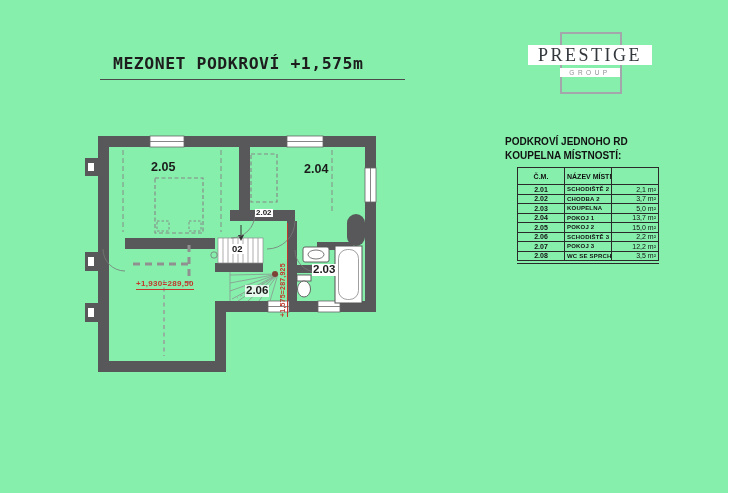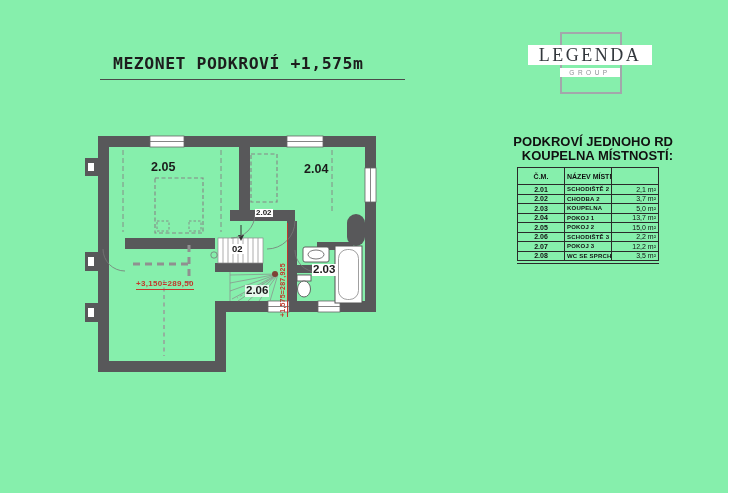--- a/index.html
+++ b/index.html
@@ -18,21 +18,21 @@
                border:2px solid #a3a7ab;}
   .logo-brand{position:absolute;left:0;top:17px;width:124px;text-align:center;
               font-family:"Liberation Serif",serif;font-size:18px;letter-spacing:2.5px;
               color:#33383d;background:#fff;line-height:20px;}
   .logo-sub{position:absolute;left:32px;top:40px;width:60px;text-align:center;
             font-size:6.5px;letter-spacing:3.5px;color:#8d9094;background:#fff;
             line-height:9px;}
 
   
   .legend{position:absolute;left:505px;top:135px;width:168px;}
-  .legend-h1,.legend-h2{text-align:right;font-weight:bold;font-size:13px;color:#111;line-height:13.5px;}
+  .legend-h1,.legend-h2{text-align:left;font-weight:bold;font-size:10px;color:#111;line-height:13.5px;}
   .legend-table{border-collapse:collapse;margin:5px auto 0 12px;table-layout:fixed;width:142px;
                 border:1px solid #2a2a2a;}
   .legend-table th,.legend-table td{border:1px solid #2a2a2a;padding:0 2px;overflow:hidden;white-space:nowrap;}
   .legend-table thead th{height:16px;font-size:7px;color:#111;text-align:left;font-weight:bold;}
   .legend-table thead th.c-id{text-align:center;}
   .legend-table tbody tr{height:9.5px;}
   .legend-table td.c-id{width:26px;text-align:center;font-size:7px;font-weight:bold;color:#111;}
   .legend-table td.c-name{width:78px;font-size:6px;font-weight:bold;letter-spacing:.2px;color:#111;}
   .legend-table td.c-area{width:32px;text-align:right;font-size:7px;color:#111;}
   .legend-underline{width:142px;height:1px;background:#2a2a2a;margin:2px auto 0 12px;}
@@ -55,21 +55,21 @@
 </style>
 </head>
 <body>
 
 <div class="page">
 
   <div class="title">MEZONET PODKROVÍ +1,575m</div>
 
   <div class="logo">
     <div class="logo-square"></div>
-    <div class="logo-brand">LEGENDA</div>
+    <div class="logo-brand">PRESTIGE</div>
     <div class="logo-sub">GROUP</div>
   </div>
 
   <div class="legend">
     <div class="legend-h1">PODKROVÍ JEDNOHO RD</div>
     <div class="legend-h2">KOUPELNA MÍSTNOSTÍ:</div>
     <table class="legend-table">
       <thead>
         <tr>
           <th class="c-id">Č.M.</th>
@@ -224,17 +224,17 @@
       </g>
     </svg>
 
     <div class="rlabel l205">2.05</div>
     <div class="rlabel l204">2.04</div>
     <div class="rlabel l202">2.02</div>
     <div class="rlabel l203">2.03</div>
     <div class="rlabel l206">2.06</div>
     <div class="rlabel l201">02</div>
 
-    <div class="red-ann red1">+3,150=289,50</div>
+    <div class="red-ann red1">+1,930=289,50</div>
     <div class="red-ann red2">+1,575=287,925</div>
   </div>
 
 </div>
 
 </body></html>

